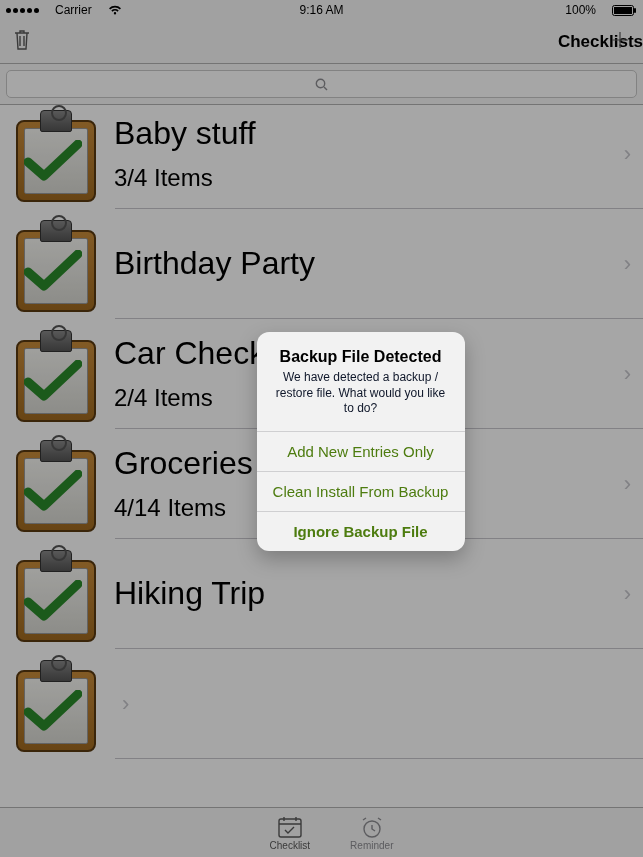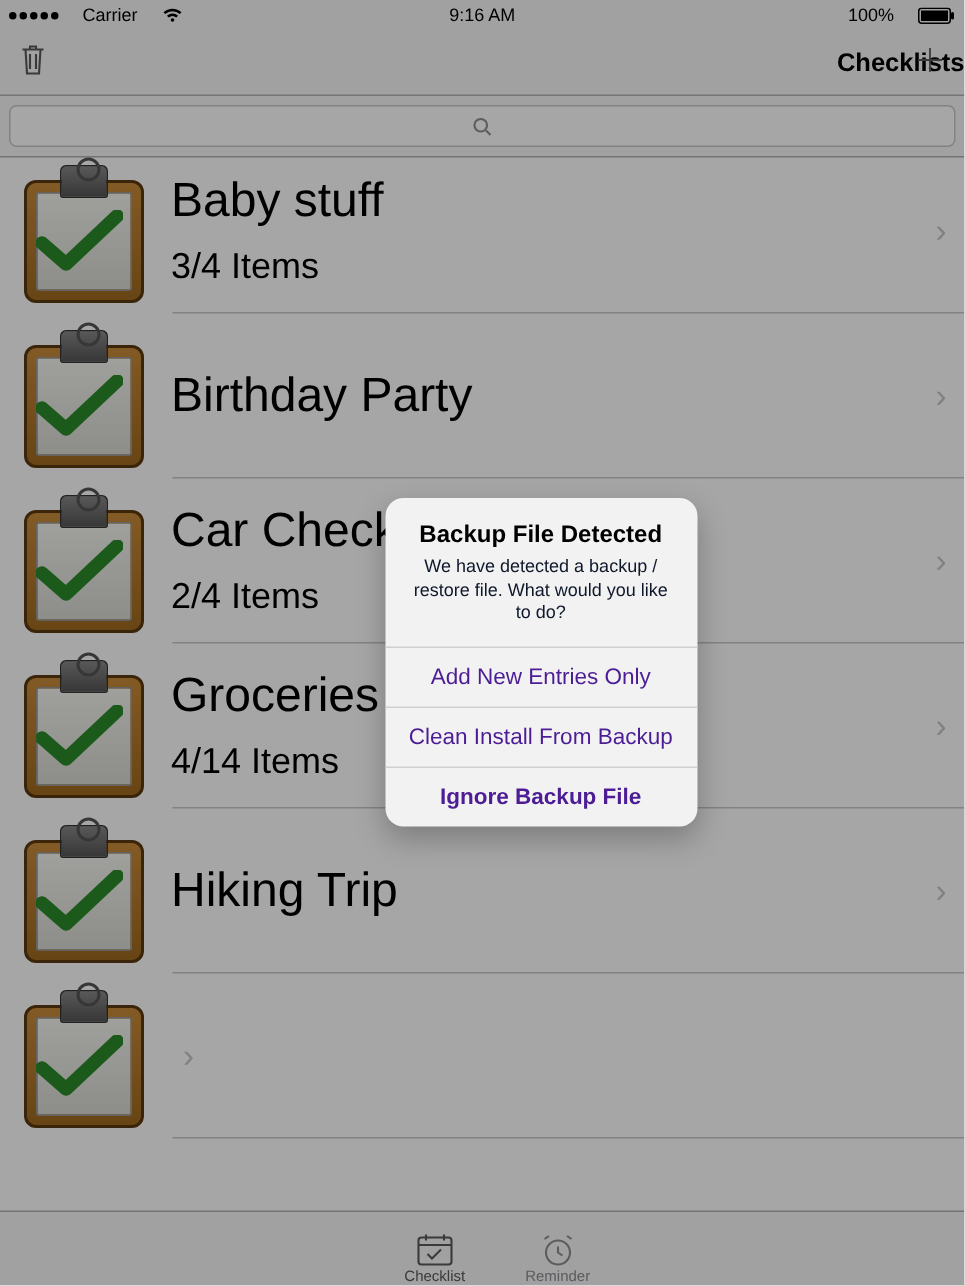--- a/index.html
+++ b/index.html
@@ -38,30 +38,30 @@
 
   
   .clipboard { width: 84px; height: 96px; position: relative; }
   .clip-body { position: absolute; left: 2px; top: 14px; width: 80px; height: 82px; background: linear-gradient(#c88b3a,#a06a20); border: 2px solid #5a3a10; border-radius: 8px; }
   .clip-paper { position: absolute; left: 10px; top: 22px; width: 64px; height: 66px; background: linear-gradient(#f5f5f1,#d9d9d3); border: 1px solid #999; border-radius: 2px; }
   .clip-clip { position: absolute; left: 26px; top: 4px; width: 32px; height: 22px; background: linear-gradient(#888,#555); border: 1px solid #333; border-radius: 4px 4px 2px 2px; }
   .clip-clip::before { content:""; position: absolute; left: 10px; top: -6px; width: 12px; height: 12px; border: 2px solid #555; border-radius: 50%; background: transparent; }
   .clip-check { position: absolute; left: 10px; top: 34px; }
 
   
-  .tab-bar { position: absolute; bottom: 0; left: 0; right: 0; height: 50px; background: #f7f7f7; border-top: 1px solid #b2b2b2; display: flex; justify-content: center; gap: 40px; align-items: flex-end; padding-left: 20px; }
+  .tab-bar { position: absolute; bottom: 0; left: 0; right: 0; height: 50px; background: #f7f7f7; border-top: 1px solid #b2b2b2; display: flex; justify-content: center; gap: 40px; align-items: center; padding-left: 20px; }
   .tab-item { display: flex; flex-direction: column; align-items: center; font-size: 10px; color: #8e8e93; gap: 1px; }
   .tab-item.active { color: #5a5a5a; }
 
   
   .alert { position: absolute; z-index: 100; width: 208px; left: 50%; top: 332px; transform: translateX(-50%); background: #f2f2f2; border-radius: 12px; overflow: hidden; box-shadow: 0 8px 20px rgba(0,0,0,0.25); margin-left: 39px; }
   .alert-head { padding: 16px 14px 14px; text-align: center; }
   .alert-title { font-size: 16px; font-weight: 600; margin-bottom: 4px; }
   .alert-msg { font-size: 12px; color: #0f172a; line-height: 1.3; }
-  .alert-btn { border-top: 1px solid #cfcfd1; height: 40px; display: flex; align-items: center; justify-content: center; font-size: 15px; color: #4c1d95; cursor: pointer; }
+  .alert-btn { border-top: 1px solid #cfcfd1; height: 40px; display: flex; align-items: center; justify-content: center; font-size: 15px; color: #4d7c0f; cursor: pointer; }
   .alert-btn.bold { font-weight: 600; }
 </style>
 </head>
 <body>
 
 <div class="screen">
 
   <div class="status-bar">
     <div class="status-left">
       <span class="sig-dots">

